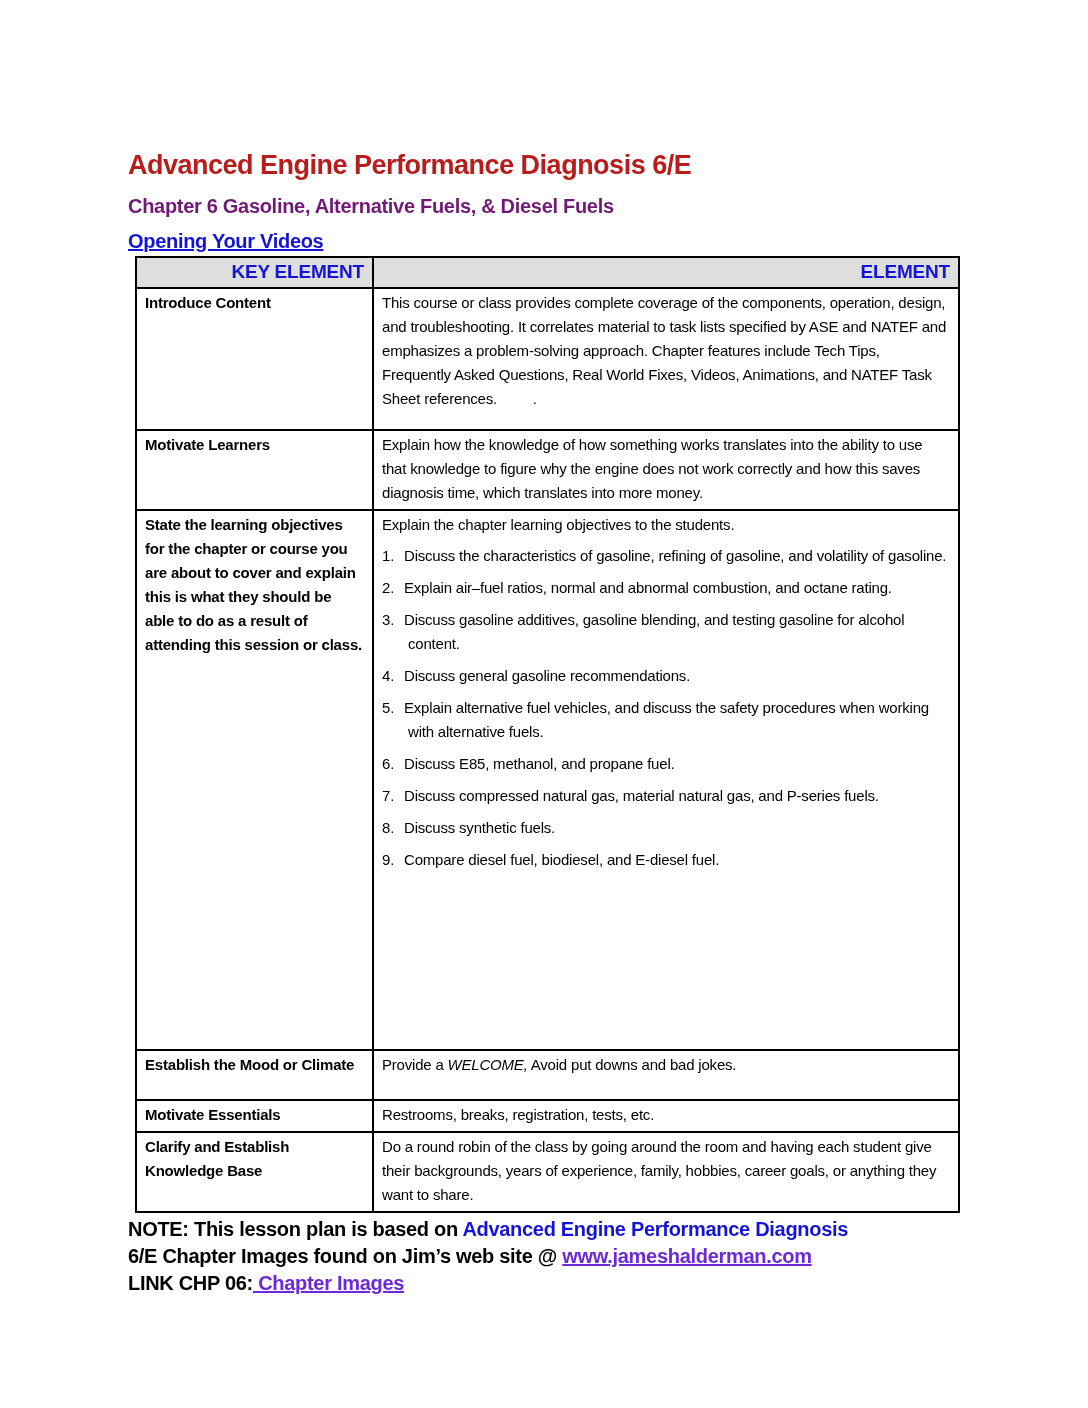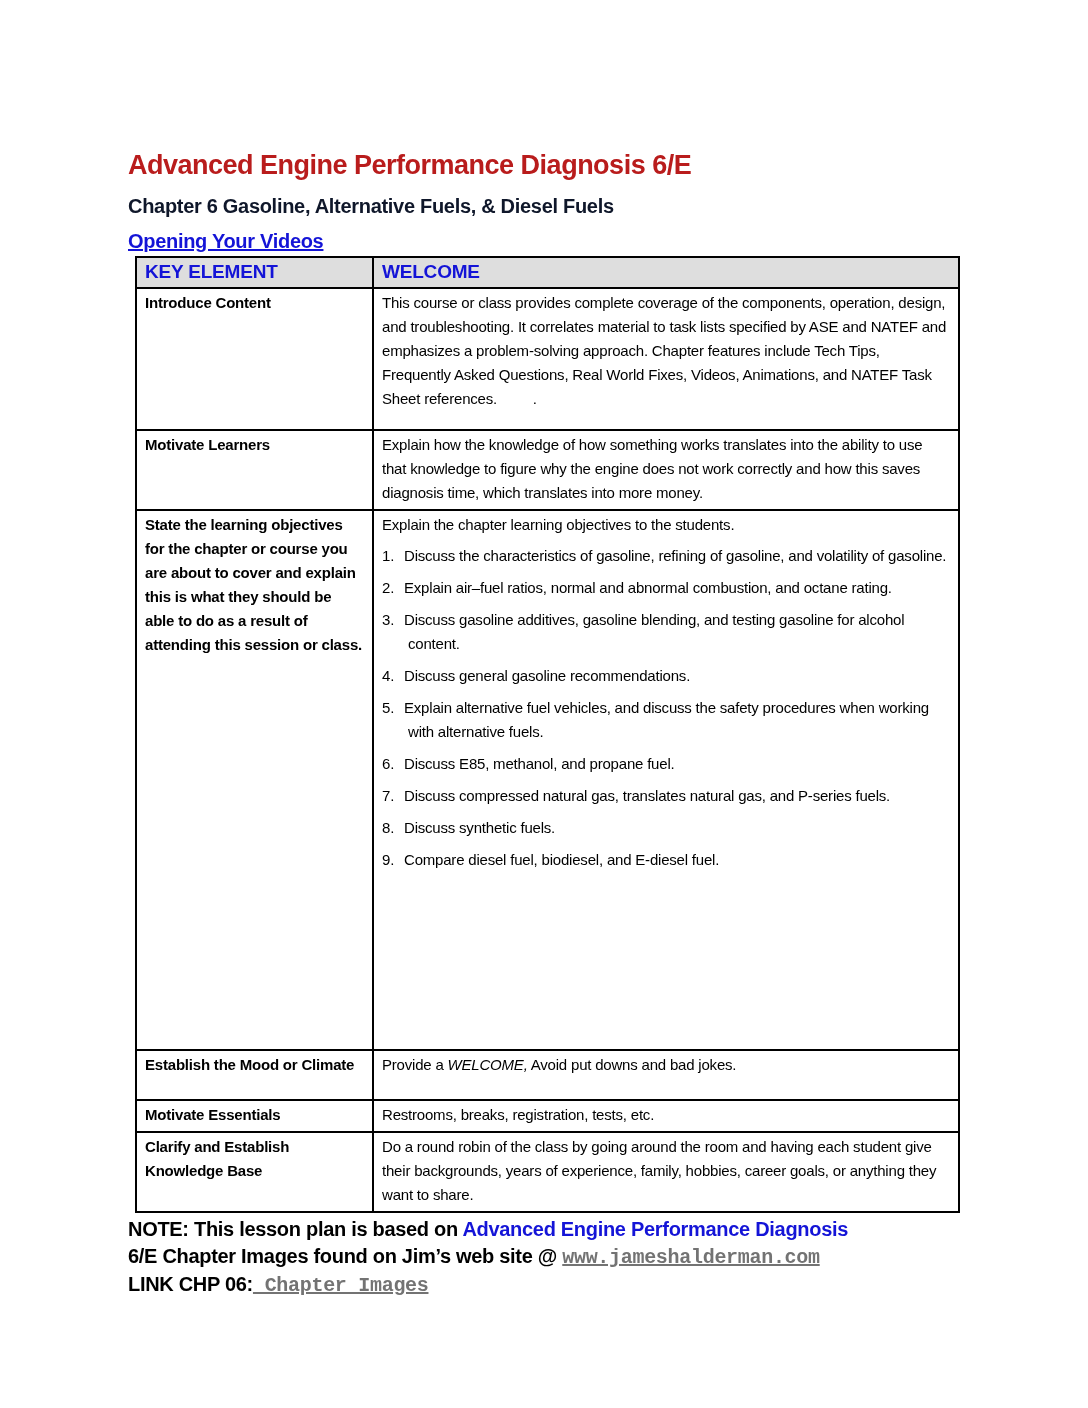--- a/index.html
+++ b/index.html
@@ -19,21 +19,21 @@
     width: 832px;
   }
   .doc-title {
     color: #b91c1c;
     font-size: 27px;
     font-weight: bold;
     letter-spacing: -0.5px;
     margin-bottom: 14px;
   }
   .doc-subtitle {
-    color: #0f172a;
+    color: #701a75;
     font-size: 20px;
     font-weight: bold;
     letter-spacing: -0.3px;
     margin-bottom: 12px;
   }
   .section-heading {
     color: #1414D7;
     font-size: 20px;
     font-weight: bold;
     letter-spacing: -0.3px;
@@ -52,21 +52,21 @@
     vertical-align: top;
     padding: 2px 8px 4px 8px;
     font-size: 15px;
     line-height: 24px;
     letter-spacing: -0.2px;
   }
   table.lesson th {
     background: #DEDEDE;
     color: #1414D7;
     font-size: 19px;
-    text-align: left;
+    text-align: right;
     font-weight: bold;
     padding-top: 1px;
     padding-bottom: 2px;
     line-height: 26px;
   }
   col.c-key { width: 237px; }
   col.c-ex  { width: 586px; }
   .key-cell { font-weight: bold; }
   .r-introduce td { height: 142px; }
   .r-motivate td { height: 75px; }
@@ -84,45 +84,44 @@
   .italic { font-style: italic; }
   .note {
     margin-top: 3px;
     font-size: 20px;
     font-weight: bold;
     letter-spacing: -0.3px;
     line-height: 27px;
   }
   .blue { color: #1414D7; }
   a.doc-link {
-    color: #737373;
+    color: #6d28d9;
     text-decoration: underline;
     text-decoration-thickness: 2px;
     cursor: pointer;
-    font-family: Liberation Mono, monospace;
   }
 </style>
 </head>
 <body>
 
 <div class="page">
 
   <div class="doc-title">Advanced Engine Performance Diagnosis 6/E</div>
   <div class="doc-subtitle">Chapter 6 Gasoline, Alternative Fuels, &amp; Diesel Fuels</div>
   <div class="section-heading">Opening Your Videos</div>
 
   <table class="lesson">
     <colgroup>
         <col class="c-key">
         <col class="c-ex">
       </colgroup>
     <tbody>
         <tr>
       <th>KEY ELEMENT</th>
-      <th>WELCOME</th>
+      <th>ELEMENT</th>
     </tr>
 
     <tr class="r-introduce">
       <td class="key-cell">Introduce Content</td>
       <td>This course or class provides complete coverage of the components, operation, design, and troubleshooting. It correlates material to task lists specified by ASE and NATEF and emphasizes a problem-solving approach. Chapter features include Tech Tips, Frequently Asked Questions, Real World Fixes, Videos, Animations, and NATEF Task Sheet references.&nbsp;&nbsp;&nbsp;&nbsp;&nbsp;&nbsp;&nbsp;&nbsp;&nbsp;.</td>
     </tr>
 
     <tr class="r-motivate">
       <td class="key-cell">Motivate Learners</td>
       <td>Explain how the knowledge of how something works translates into the ability to use that knowledge to figure why the engine does not work correctly and how this saves diagnosis time, which translates into more money.</td>
@@ -131,21 +130,21 @@
     <tr class="r-objectives">
       <td class="key-cell">State the learning objectives for the chapter or course you are about to cover and explain this is what they should be able to do as a result of attending this session or class.</td>
       <td>
         <div class="obj-intro">Explain the chapter learning objectives to the students.</div>
         <div class="obj-item"><span class="obj-num">1.</span><span>Discuss the characteristics of gasoline, refining of gasoline, and volatility of gasoline.</span></div>
         <div class="obj-item"><span class="obj-num">2.</span><span>Explain air–fuel ratios, normal and abnormal combustion, and octane rating.</span></div>
         <div class="obj-item"><span class="obj-num">3.</span><span>Discuss gasoline additives, gasoline blending, and testing gasoline for alcohol content.</span></div>
         <div class="obj-item"><span class="obj-num">4.</span><span>Discuss general gasoline recommendations.</span></div>
         <div class="obj-item"><span class="obj-num">5.</span><span>Explain alternative fuel vehicles, and discuss the safety procedures when working with alternative fuels.</span></div>
         <div class="obj-item"><span class="obj-num">6.</span><span>Discuss E85, methanol, and propane fuel.</span></div>
-        <div class="obj-item"><span class="obj-num">7.</span><span>Discuss compressed natural gas, translates natural gas, and P-series fuels.</span></div>
+        <div class="obj-item"><span class="obj-num">7.</span><span>Discuss compressed natural gas, material natural gas, and P-series fuels.</span></div>
         <div class="obj-item"><span class="obj-num">8.</span><span>Discuss synthetic fuels.</span></div>
         <div class="obj-item"><span class="obj-num">9.</span><span>Compare diesel fuel, biodiesel, and E-diesel fuel.</span></div>
       </td>
     </tr>
 
     <tr class="r-mood">
       <td class="key-cell">Establish the Mood or Climate</td>
       <td><span>Provide a </span><span class="italic">WELCOME,</span><span> Avoid put downs and bad jokes.</span></td>
     </tr>
 

